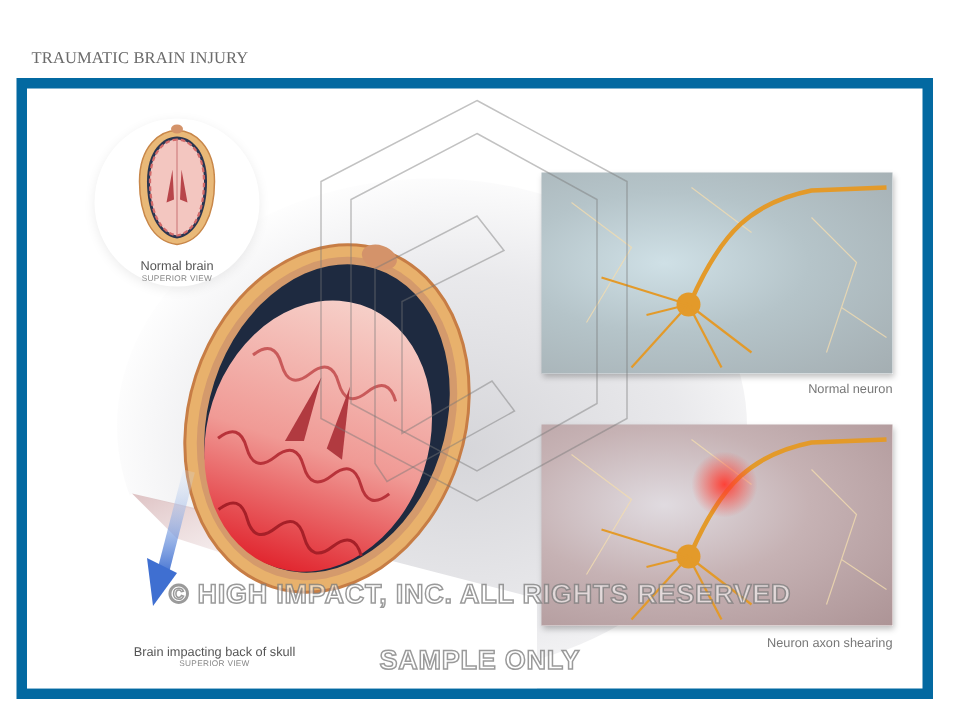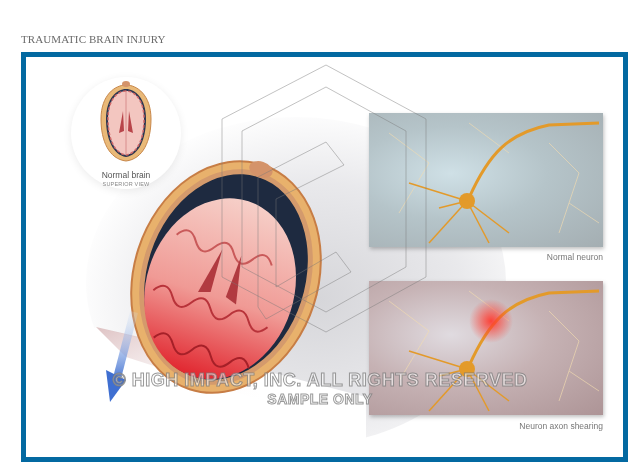--- a/index.html
+++ b/index.html
@@ -1,33 +1,33 @@
 <!DOCTYPE html>
 <html><head>
 <meta charset="utf-8">
 <style>
   html,body{margin:0;padding:0;background:#ffffff;}
   body{width:640px;height:474px;position:relative;overflow:hidden;font-family:"Liberation Sans","DejaVu Sans",sans-serif;}
   .title{position:absolute;left:21px;top:33px;font-size:11px;color:#6b6b6b;letter-spacing:0.1px;font-family:Liberation Serif, serif;}
-  .frame{position:absolute;left:21px;top:52px;width:597px;height:400px;border:5px solid #0369a1;background:#fff;overflow:hidden;}
+  .frame{position:absolute;left:11px;top:52px;width:597px;height:400px;border:7px solid #0369a1;background:#fff;overflow:hidden;}
   .shade{position:absolute;left:60px;top:60px;width:420px;height:330px;border-radius:50%;
     background:radial-gradient(ellipse at 55% 55%, rgba(200,200,205,0.75) 0%, rgba(215,215,220,0.55) 45%, rgba(255,255,255,0) 75%);}
   .wedge{position:absolute;left:0;top:0;width:597px;height:400px;}
   .inset-circle{position:absolute;left:45px;top:20px;width:110px;height:112px;border-radius:50%;background:#fff;box-shadow:0 2px 8px rgba(0,0,0,0.08);}
   .inset-caption{position:absolute;left:45px;width:110px;text-align:center;}
   .cap-main{font-size:8.5px;color:#555;}
   .cap-sub{font-size:5.5px;color:#888;letter-spacing:0.2px;margin-top:1px;}
   .panel{position:absolute;left:343px;width:234px;height:134px;overflow:hidden;box-shadow:1px 2px 4px rgba(0,0,0,0.25);}
   .panel.normal{top:56px;background:radial-gradient(ellipse at 35% 45%, #cfe0e6 0%, #b5c4c9 45%, #a4aeb2 100%);}
   .panel.shear{top:224px;background:radial-gradient(ellipse at 35% 40%, #e0dbe0 0%, #c6b2b4 45%, #ad9496 100%);}
   .panel-caption{position:absolute;left:343px;width:234px;text-align:right;font-size:8.5px;color:#777;}
   .watermark{position:absolute;left:0;width:640px;text-align:center;font-weight:bold;color:rgba(255,255,255,0.55);
-    -webkit-text-stroke:1px rgba(120,120,120,0.75);letter-spacing:0.5px;}
+    -webkit-text-stroke:1px rgba(120,120,120,0.75);letter-spacing:0.5px;margin-top:16px;}
   .wm1{top:370px;font-size:18px;}
-  .wm2{top:391px;font-size:14px;}
+  .wm2{top:414px;font-size:18px;}
   .main-caption{position:absolute;left:60px;top:370px;width:130px;text-align:center;}
   svg{display:block;}
 </style>
 </head>
 <body>
 
 <div class="title">TRAUMATIC BRAIN INJURY</div>
 
 <div class="frame">
   <div class="shade"></div>
@@ -85,20 +85,24 @@
       <path d="M70 225 q10 -15 20 0 q10 15 20 0 q10 -15 20 0 q10 15 20 0 q10 -15 20 0" fill="none" stroke="#a62028" stroke-width="2"></path>
       <path d="M108 120 L98 168 L110 164 Z" fill="#b13a40"></path>
       <path d="M128 120 L138 168 L126 164 Z" fill="#b13a40"></path>
       <ellipse cx="120" cy="32" rx="12" ry="8" fill="#d4936a"></ellipse>
     </g>
 
     <path d="M28 180 L10 250" stroke="url(#arrowG)" stroke-width="8" fill="none"></path>
     <polygon points="0,238 20,248 4,270" fill="#3f6fd1"></polygon>
   </svg>
 
+  <div class="main-caption">
+    <div class="cap-main">Brain impacting back of skull</div>
+    <div class="cap-sub">SUPERIOR VIEW</div>
+  </div>
 
   <div class="panel normal">
     <svg width="234" height="134" viewBox="0 0 234 134">
       <g stroke="#f2dcb0" stroke-width="0.8" fill="none" opacity="0.8">
         <path d="M20 20 L60 50 L30 100"></path>
           <path d="M180 30 L210 60 L190 120"></path>
           <path d="M100 10 L140 40"></path>
           <path d="M200 90 L230 110"></path>
       </g>
       <path d="M100 85 C120 40 140 20 180 12 L230 10" stroke="#e39a2a" stroke-width="3" fill="none"></path>

